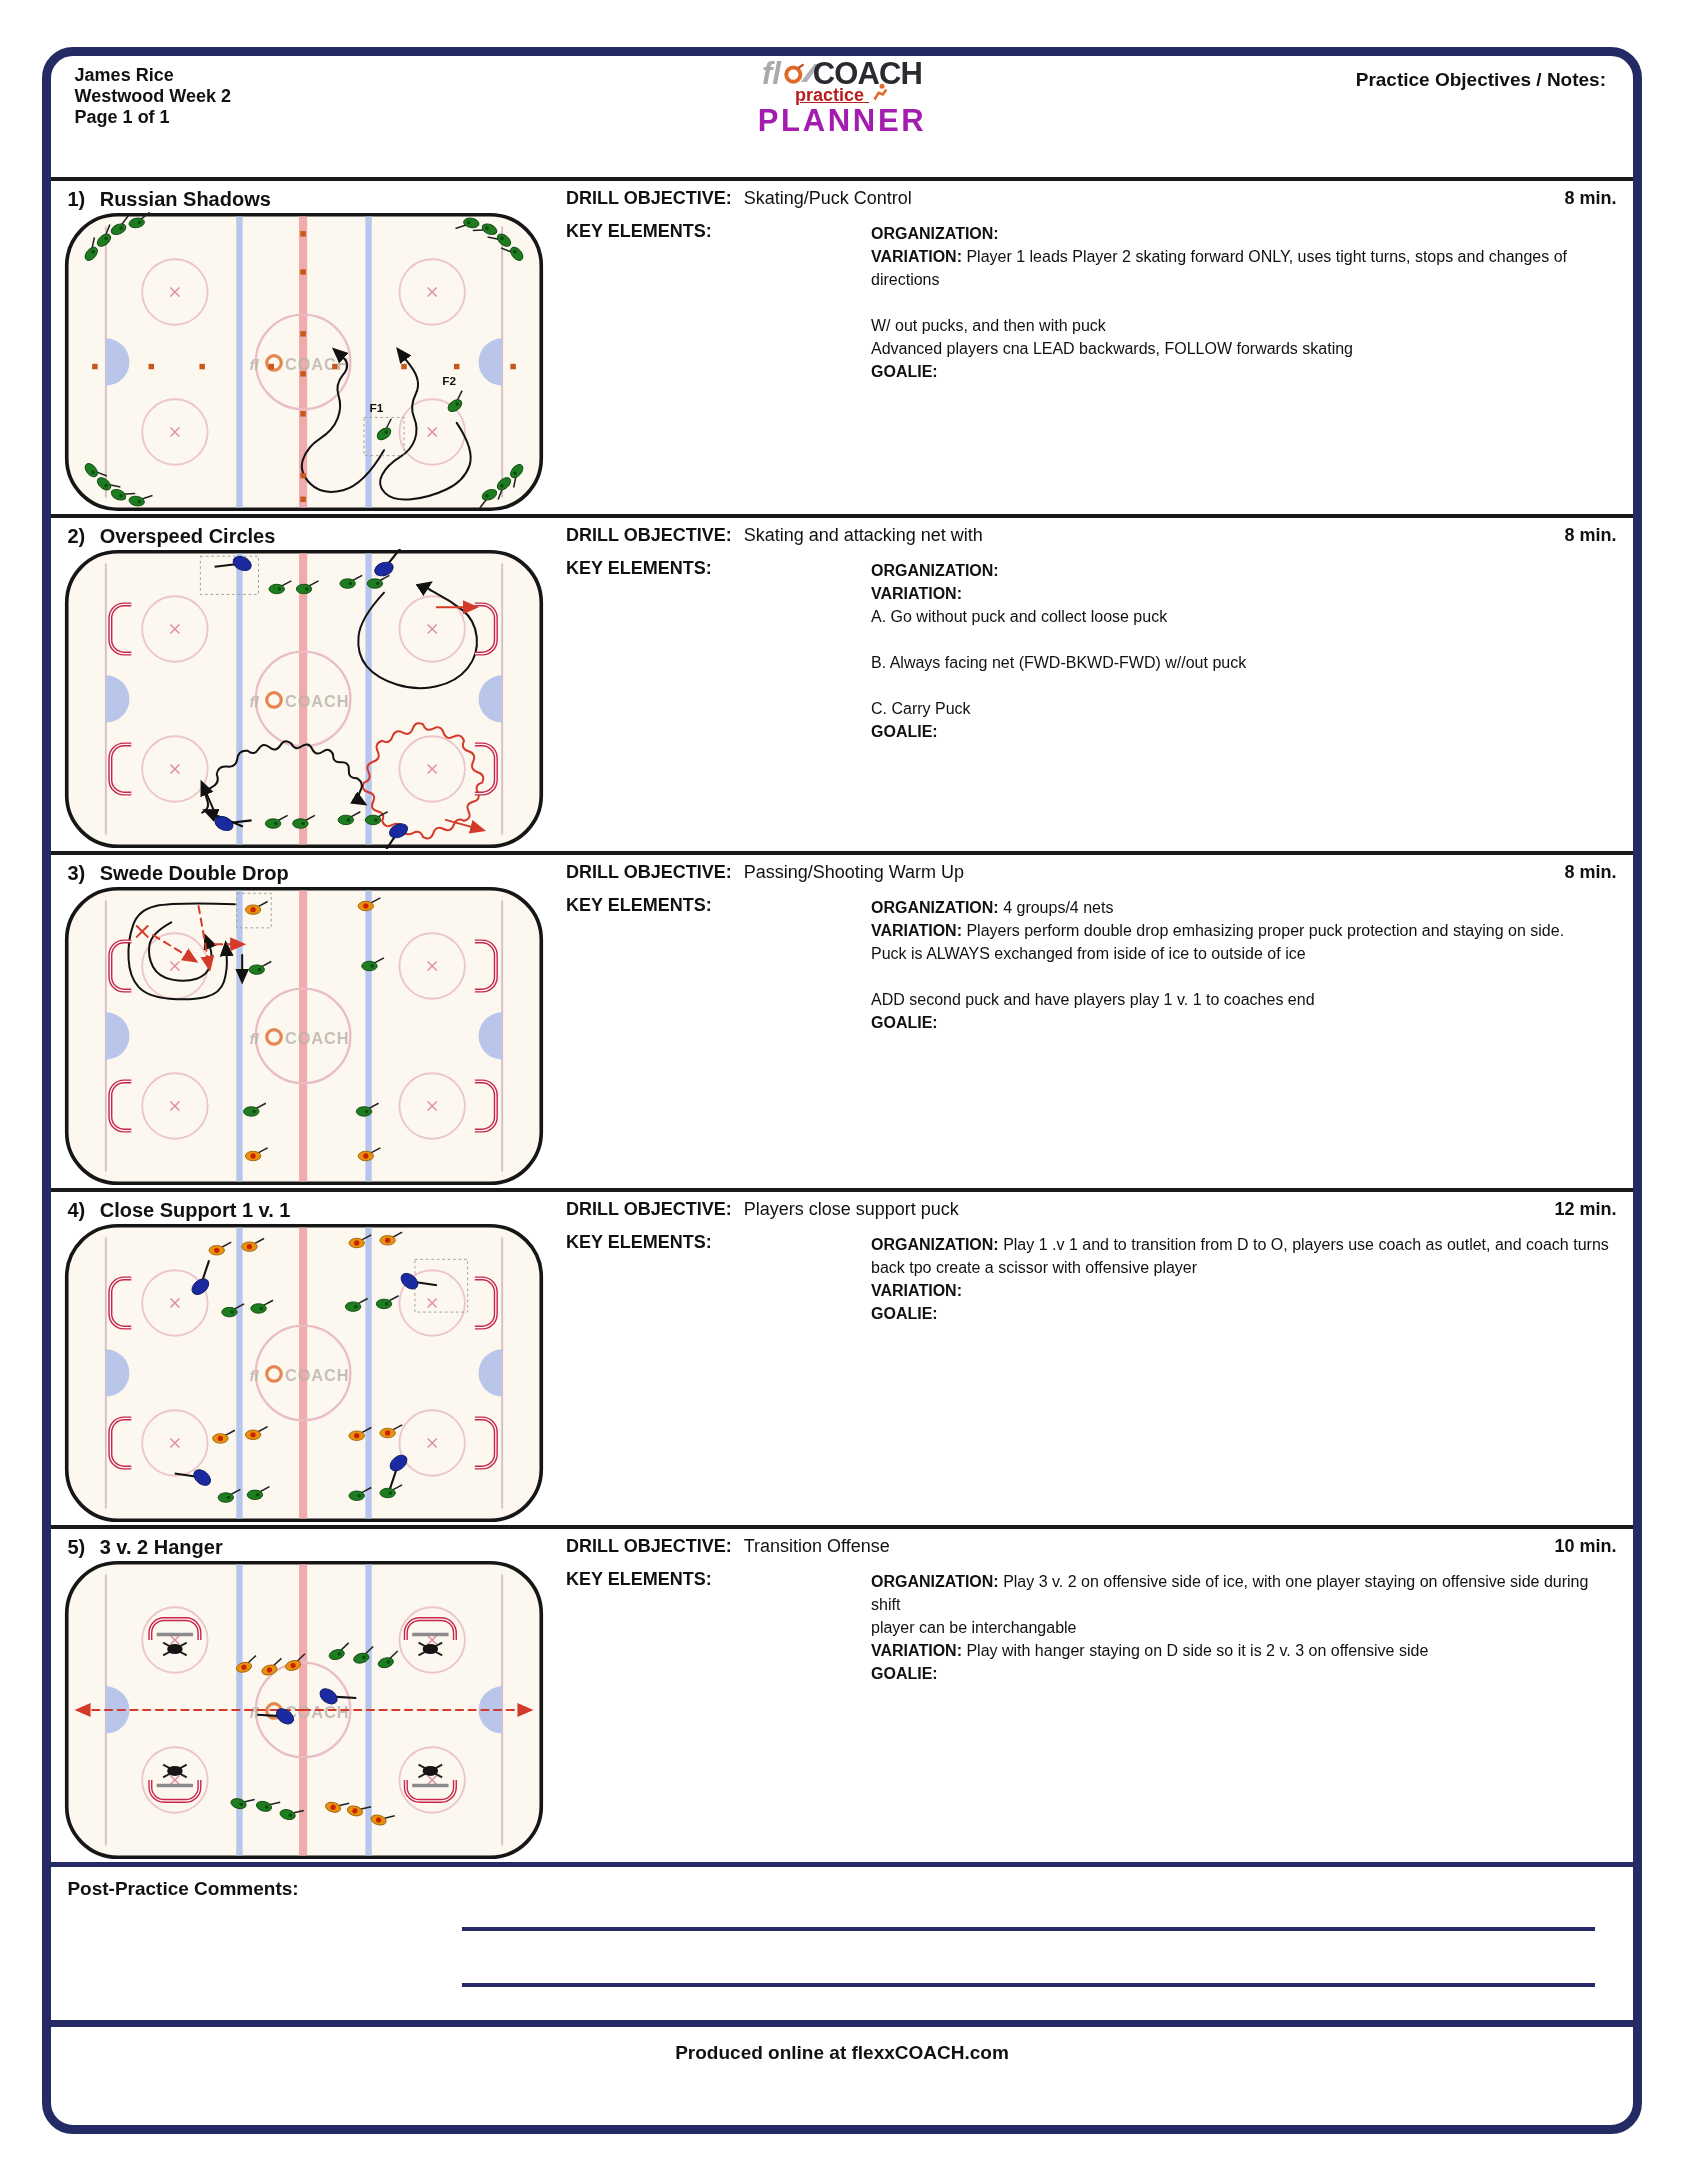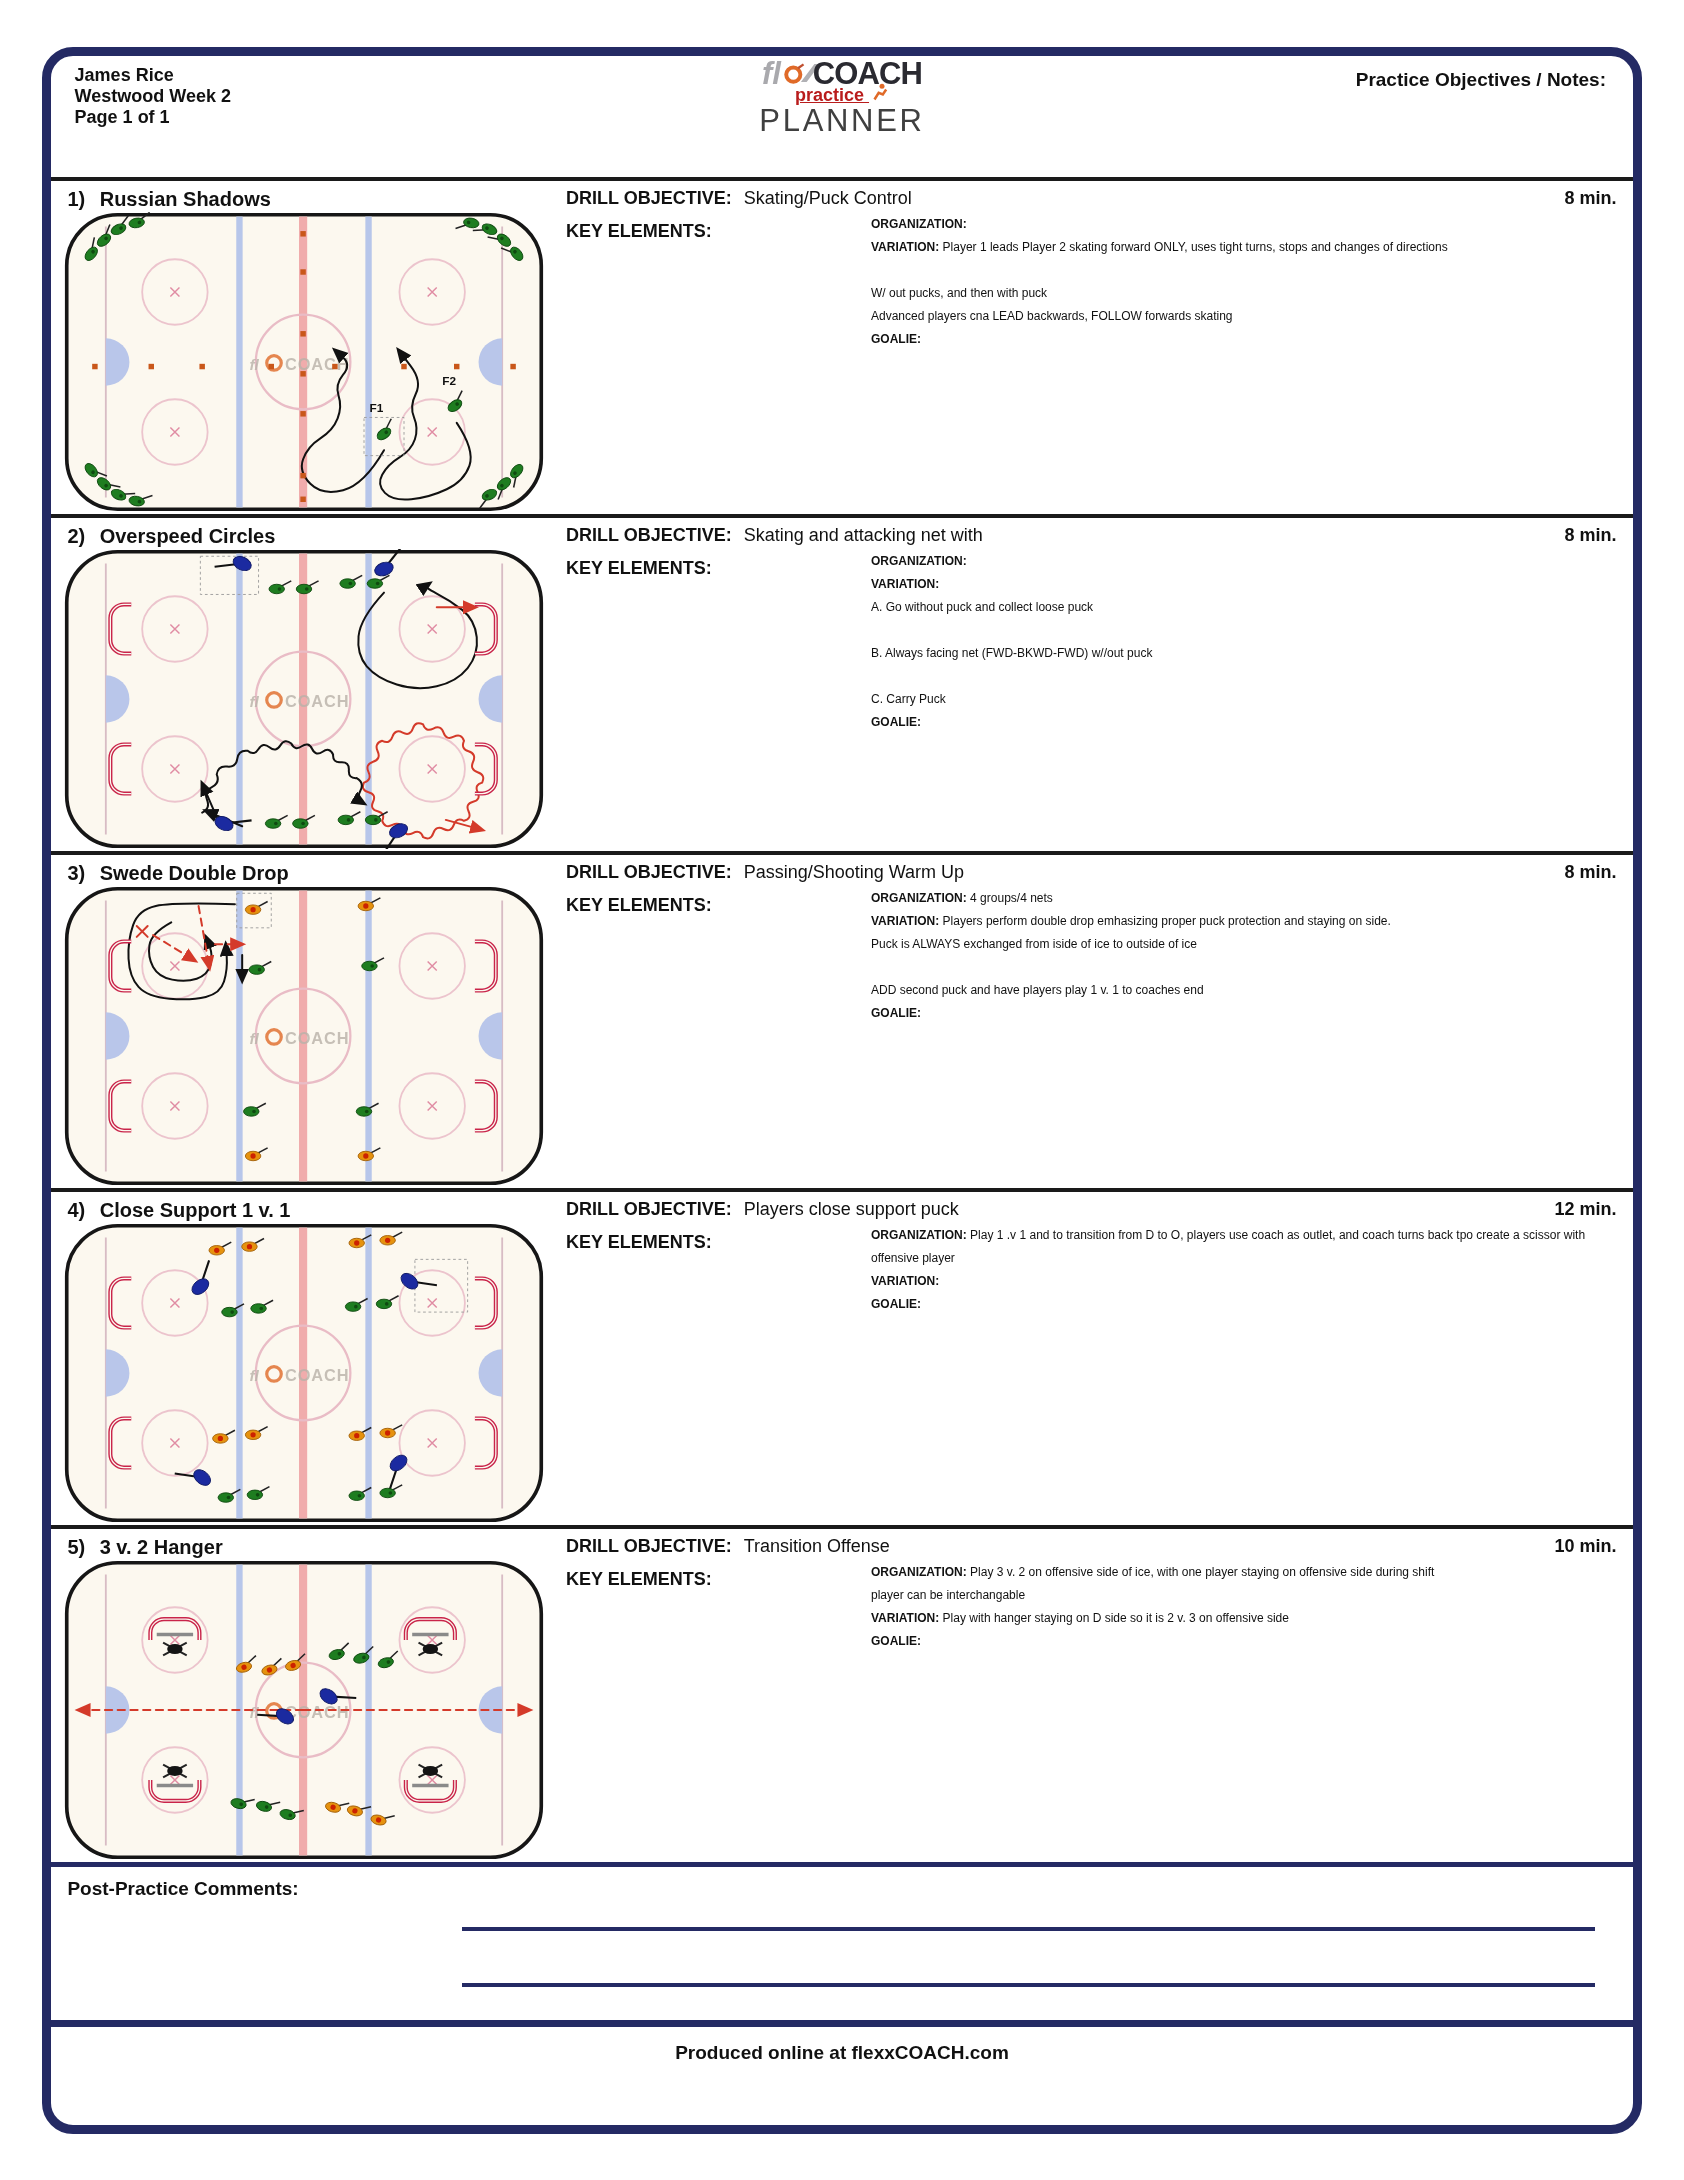--- a/index.html
+++ b/index.html
@@ -9,31 +9,31 @@
   header{position:relative;height:121px;}
   .hdr-left{position:absolute;left:23.6px;top:9px;font-weight:bold;font-size:18px;line-height:21px;}
   .logo{position:absolute;left:50%;transform:translateX(-50%);top:1.8px;width:291px;text-align:center;}
   .logo .l1{display:flex;align-items:center;justify-content:center;font-weight:bold;line-height:31px;}
   .logo .fl{font-size:31px;color:#a9a9ad;font-style:italic;}
   .logo .ring{width:23.6px;height:23.6px;margin:0 0.9px;}
   .logo .slashes{font-size:25.5px;color:#b0b0b4;font-style:italic;letter-spacing:-2.7px;margin-right:1.8px;}
   .logo .coach{font-size:31px;color:#2a2a31;letter-spacing:-0.9px;}
   .logo .l2{margin-top:-7.3px;font-size:18px;font-weight:bold;color:#b91c1c;line-height:27px;text-decoration:underline;}
   .logo .runner{width:20px;height:20px;vertical-align:-1.8px;}
-  .logo .l3{margin-top:-3.6px;font-size:31px;font-weight:normal;color:#404040;letter-spacing:2.7px;line-height:31px;}
+  .logo .l3{margin-top:-3.6px;font-size:31px;font-weight:bold;color:#a21caf;letter-spacing:2.7px;line-height:31px;}
   .hdr-right{position:absolute;right:27px;top:12.7px;font-weight:bold;font-size:19px;}
   .drill{position:relative;border-top:4.5px solid #1a1a1a;height:337px;box-sizing:border-box;}
   .d-title{position:absolute;left:16.4px;top:7.3px;font-size:20px;font-weight:bold;}
   .d-title .num{margin-right:14.5px;}
   svg.rink{position:absolute;left:12.7px;top:31px;width:480px;height:300px;}
   .obj-row{position:absolute;left:515px;right:16.4px;top:7.3px;font-size:18px;display:flex;align-items:baseline;}
   .obj-row .lbl{font-weight:bold;margin-right:12px;white-space:nowrap;text-align:right;}
   .obj-row .dur{font-weight:bold;margin-left:auto;padding-left:18px;white-space:nowrap;}
   .key{position:absolute;left:515px;top:40px;font-size:18px;font-weight:bold;}
-  .org{position:absolute;left:820px;top:32px;right:16.4px;font-size:12px;line-height:23px;}
+  .org{position:absolute;left:820px;top:41px;right:16.4px;font-size:16px;line-height:23px;}
   .org .line{min-height:23px;}
   .org .b{font-weight:bold;}
   .post{position:relative;border-top:5.5px solid #242a64;height:158px;box-sizing:border-box;}
   .post .plabel{position:absolute;left:16.4px;top:11px;font-weight:bold;font-size:19px;}
   .cline{position:absolute;left:411px;right:38px;height:3.6px;background:#242a64;}
   .footer{position:relative;border-top:7.3px solid #242a64;height:68px;box-sizing:border-box;text-align:center;}
   .footer .ftext{font-weight:bold;font-size:19px;padding-top:14.5px;}
 </style>
 </head>
 <body>

